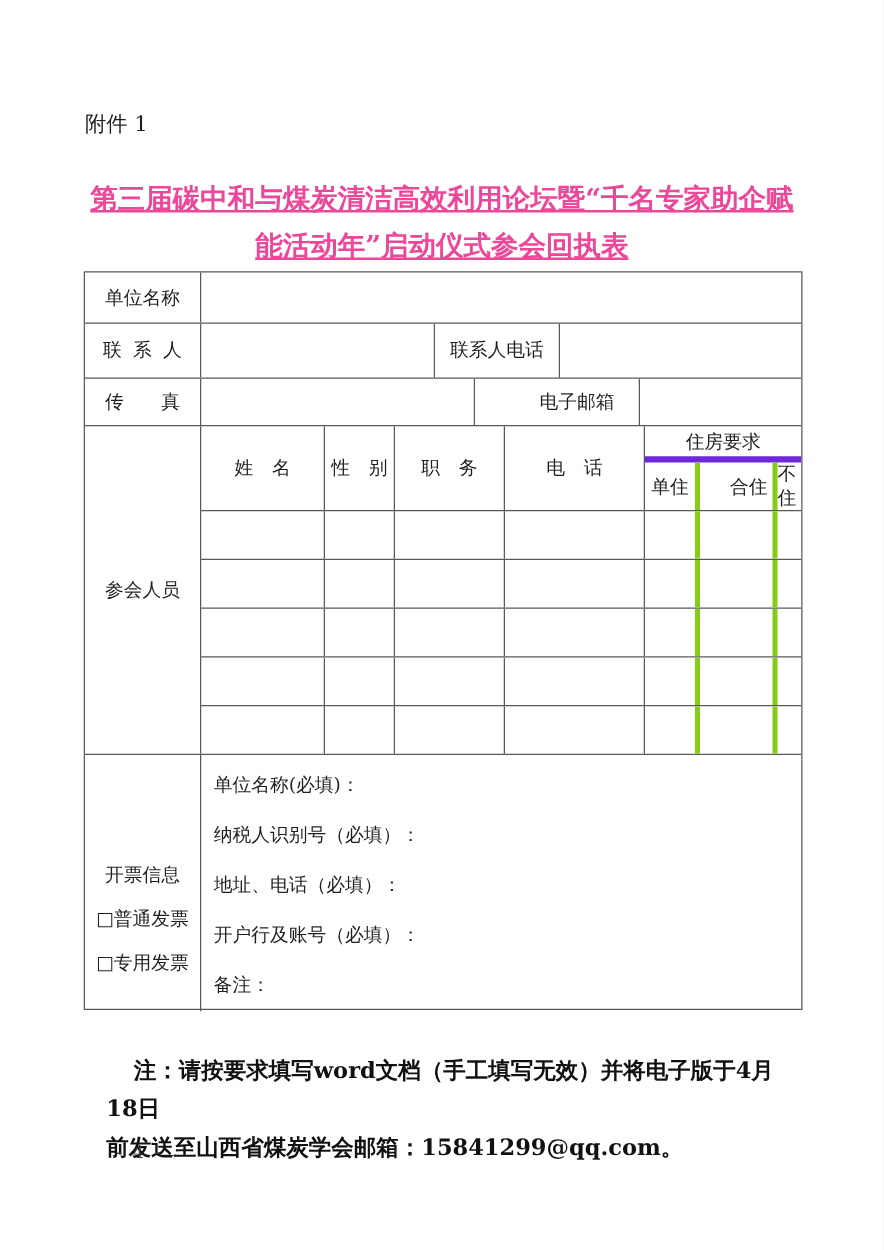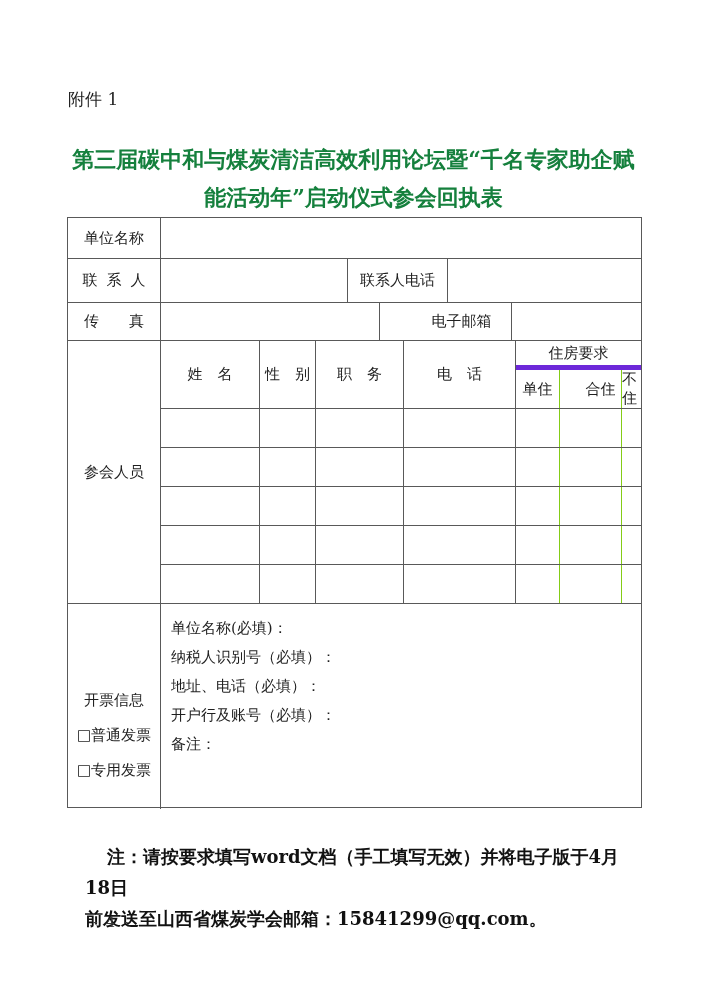--- a/index.html
+++ b/index.html
@@ -12,21 +12,21 @@
     color: #1f1f1f;
     overflow: hidden;
   }
   .attachment {
     position: absolute; left: 68px; top: 88px;
     font-size: 17px;
   }
   .doc-title {
     position: absolute; left: 0; top: 140px; width: 707px;
     text-align: center; font-weight: bold; font-size: 22px;
-    line-height: 38px; color: #15803d;
+    line-height: 38px; color: #ec4899; text-decoration: underline;
   }
   
   .tbl {
     position: absolute; left: 67px; top: 217px;
     width: 575px; height: 591px;
     border: 1px solid #595959;
     box-sizing: border-box;
     font-size: 15px;
   }
   .tbl * { box-sizing: border-box; }
@@ -57,35 +57,35 @@
   .w-job    { width: 88px;  flex: none; }
   .w-phone2 { width: 112px; flex: none; }
   .w-housing{ flex: 1; }
   .housing-cell { flex-direction: column; align-items: stretch; justify-content: flex-start; padding: 0; }
   .housing-top {
     height: 33px; border-bottom: 5px solid #6d28d9;
     display: flex; align-items: center; justify-content: center;
   }
   .housing-bottom { flex: 1; display: flex; }
   .hopt {
-    border-right: 1px solid #84cc16;
+    border-right: 4px solid #84cc16;
     display: flex; align-items: center; justify-content: center;
   }
   .hopt:last-child { border-right: none; }
   .w-h1 { width: 44px; flex: none; }
   .w-h2 { width: 42px; flex: none; margin-left: 20px; }
   .w-h3 { flex: 1; }
   
   .invoice-left {
     flex-direction: column; justify-content: flex-start; align-items: center;
     padding-top: 88px; gap: 19px;
   }
   .invoice-left .line { line-height: 16px; }
   .invoice-right {
-    flex-direction: column; align-items: flex-start; justify-content: flex-start;
+    flex-direction: column; align-items: flex-start; justify-content: space-between;
     padding: 16px 10px 0 10px;
   }
   .invoice-right .field { line-height: 16px; margin-bottom: 13px; }
   
   .note {
     position: absolute; left: 85px; top: 841px; width: 548px;
     font-weight: bold; font-size: 18px; line-height: 31px; color: #111;
   }
   .note .n1 { text-indent: 22px; }
   .pagenum {

